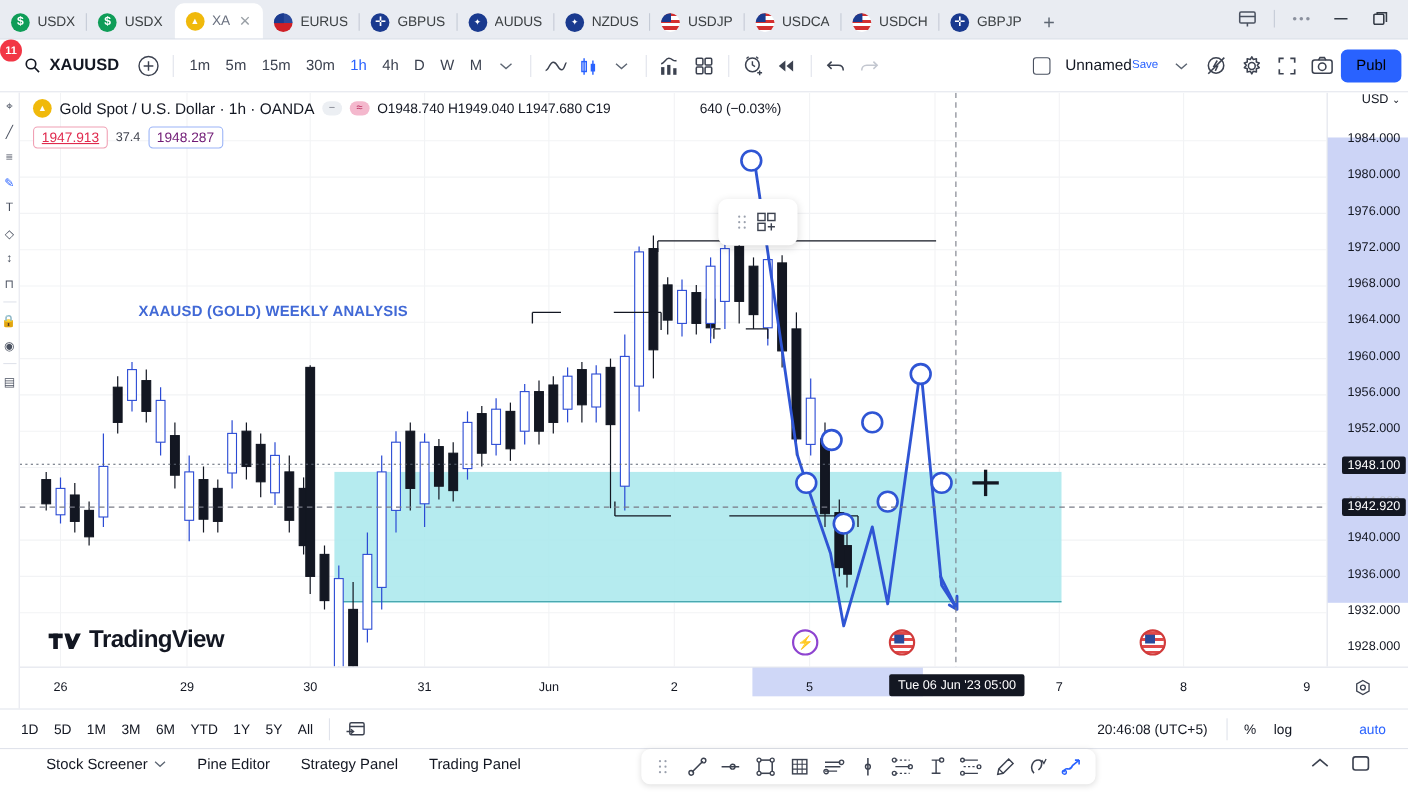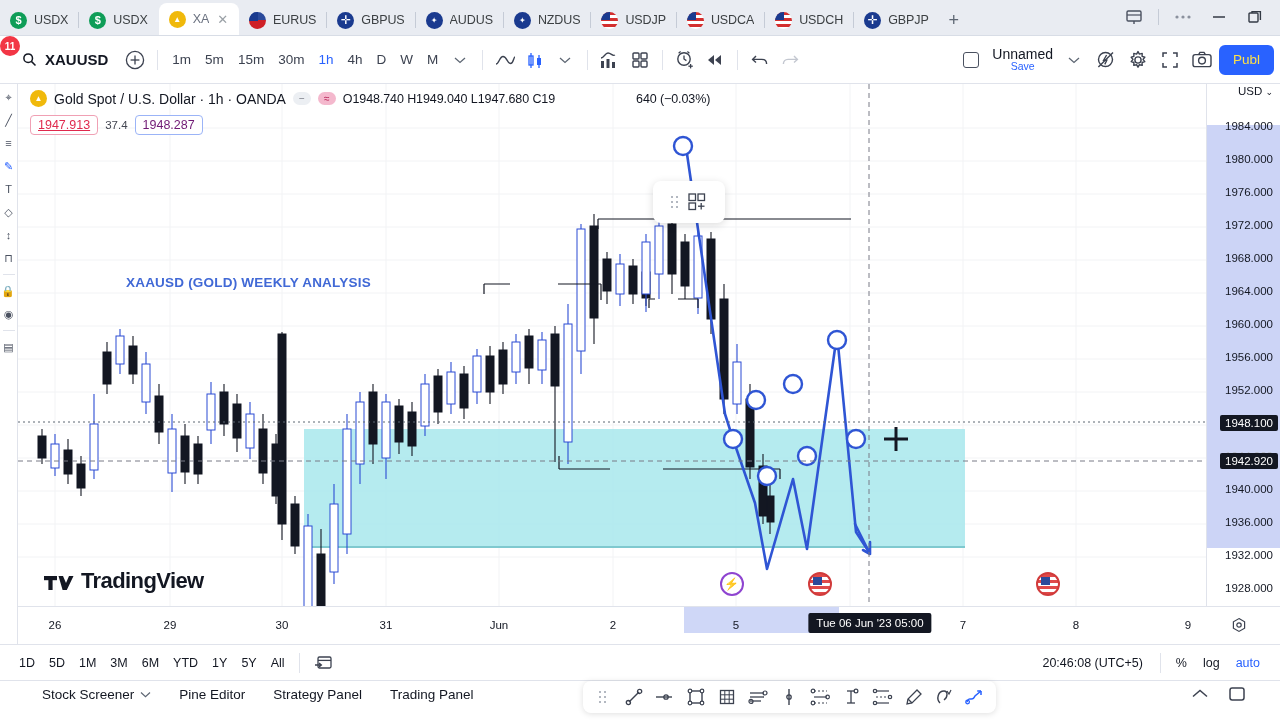--- a/index.html
+++ b/index.html
@@ -61,25 +61,25 @@
     position:absolute; left:0; top:0px; width:20px; height:20px; border-radius:50%;
     background:#f23645; color:#fff; font-size:10px; display:flex; align-items:center;
     justify-content:center; z-index:20; font-weight:600;
   }
   .sym-search { display:flex; align-items:center; gap:8px; padding:0 12px 0 22px; height:30px; font-size:15px; font-weight:600; }
   .icon-btn { width:30px; height:30px; display:flex; align-items:center; justify-content:center; border-radius:5px; color:#3c4250; }
   .tf { padding:0 7px; height:28px; display:flex; align-items:center; font-size:13.5px; color:#3c4250; border-radius:5px; }
   .tf.active { color:#2962ff; }
   .tb-div { width:1px; height:20px; background:#e0e3eb; margin:0 7px; }
   .tb-right { margin-left:auto; display:flex; align-items:center; gap:2px; }
-  .layout-name { display:flex; flex-direction:column; align-items:center; line-height:1.05; padding:0 4px; }
+  .layout-name { display:flex; flex-direction:row; align-items:center; line-height:1.05; padding:0 4px; }
   .layout-name .nm { font-size:14px; color:#131722; }
   .layout-name .sv { font-size:10.5px; color:#2962ff; }
   .publish-btn {
-    background:#2962ff; color:#fde047; border-radius:6px; height:30px;
+    background:#2962ff; color:#000000; border-radius:6px; height:30px;
     display:flex; align-items:center; padding:0 14px; font-size:13.5px; font-weight:500;
   }
   .sq-btn { width:16px; height:16px; border:1.6px solid #4a5160; border-radius:3px; }
 
   
   .body { flex:1; display:flex; position:relative; overflow:hidden; }
   .leftbar {
     width:18px; flex:0 0 18px; border-right:1px solid #e0e3eb; background:#fff;
     display:flex; flex-direction:column; align-items:center; padding-top:6px; gap:9px; overflow:hidden;
   }
@@ -140,21 +140,21 @@
 
   
   .rangebar {
     height:36px; flex:0 0 36px; background:#fff; border-top:1px solid #e0e3eb;
     display:flex; align-items:center; padding:0 12px; font-size:12.5px; color:#131722;
   }
   .rb { padding:0 7px; height:22px; display:flex; align-items:center; border-radius:4px; }
   .rb-right { margin-left:auto; display:flex; align-items:center; gap:0; }
   .rb-right .clock { padding-right:10px; color:#131722; }
   .rb-right .tog { padding:0 8px; color:#131722; }
-  .rb-right .tog.on { color:#2962ff; }
+  .rb-right .tog.on { color:#2962ff;margin-left:45px; }
 
   .bottombar {
     height:40px; flex:0 0 40px; background:#fff; border-top:1px solid #e0e3eb;
     display:flex; align-items:flex-start; padding:0 28px; font-size:13.5px; color:#131722; gap:0;
   }
   .bb-item { padding:0 14px; height:26px; display:flex; align-items:center; gap:6px; }
   .draw-tools {
     margin-left:auto; margin-right:auto; display:flex; align-items:center; gap:2px;
     background:#fff; border-radius:8px; box-shadow:0 1px 6px rgba(0,0,0,.13); padding:3px 6px; height:32px;
   }

